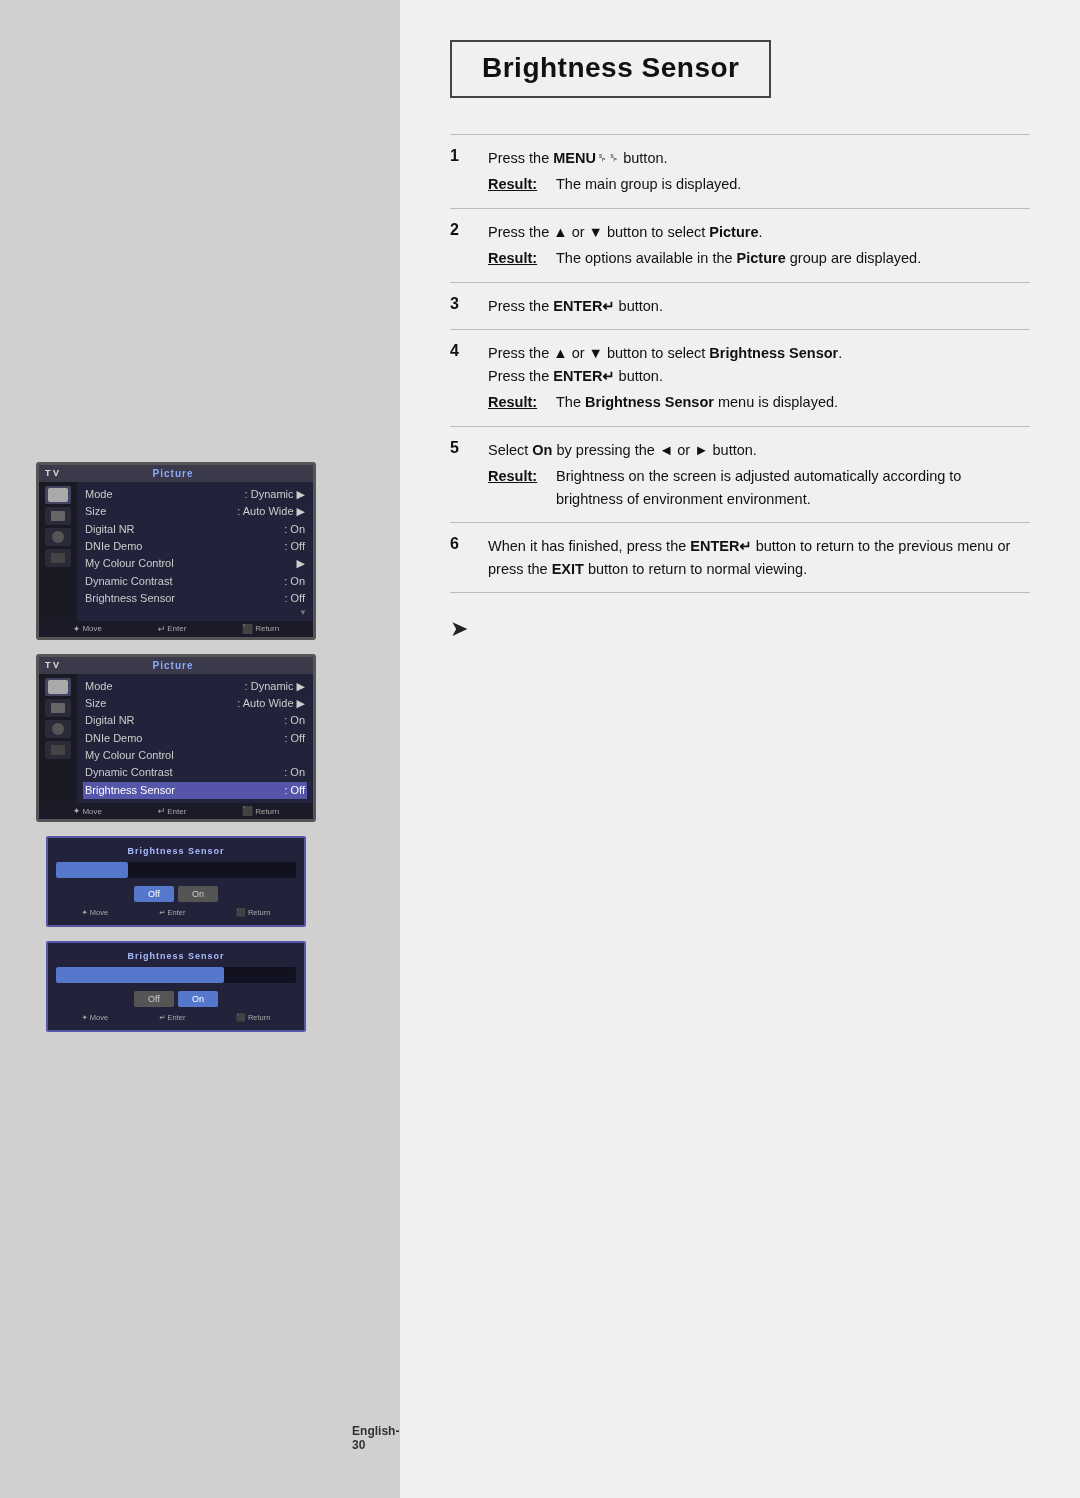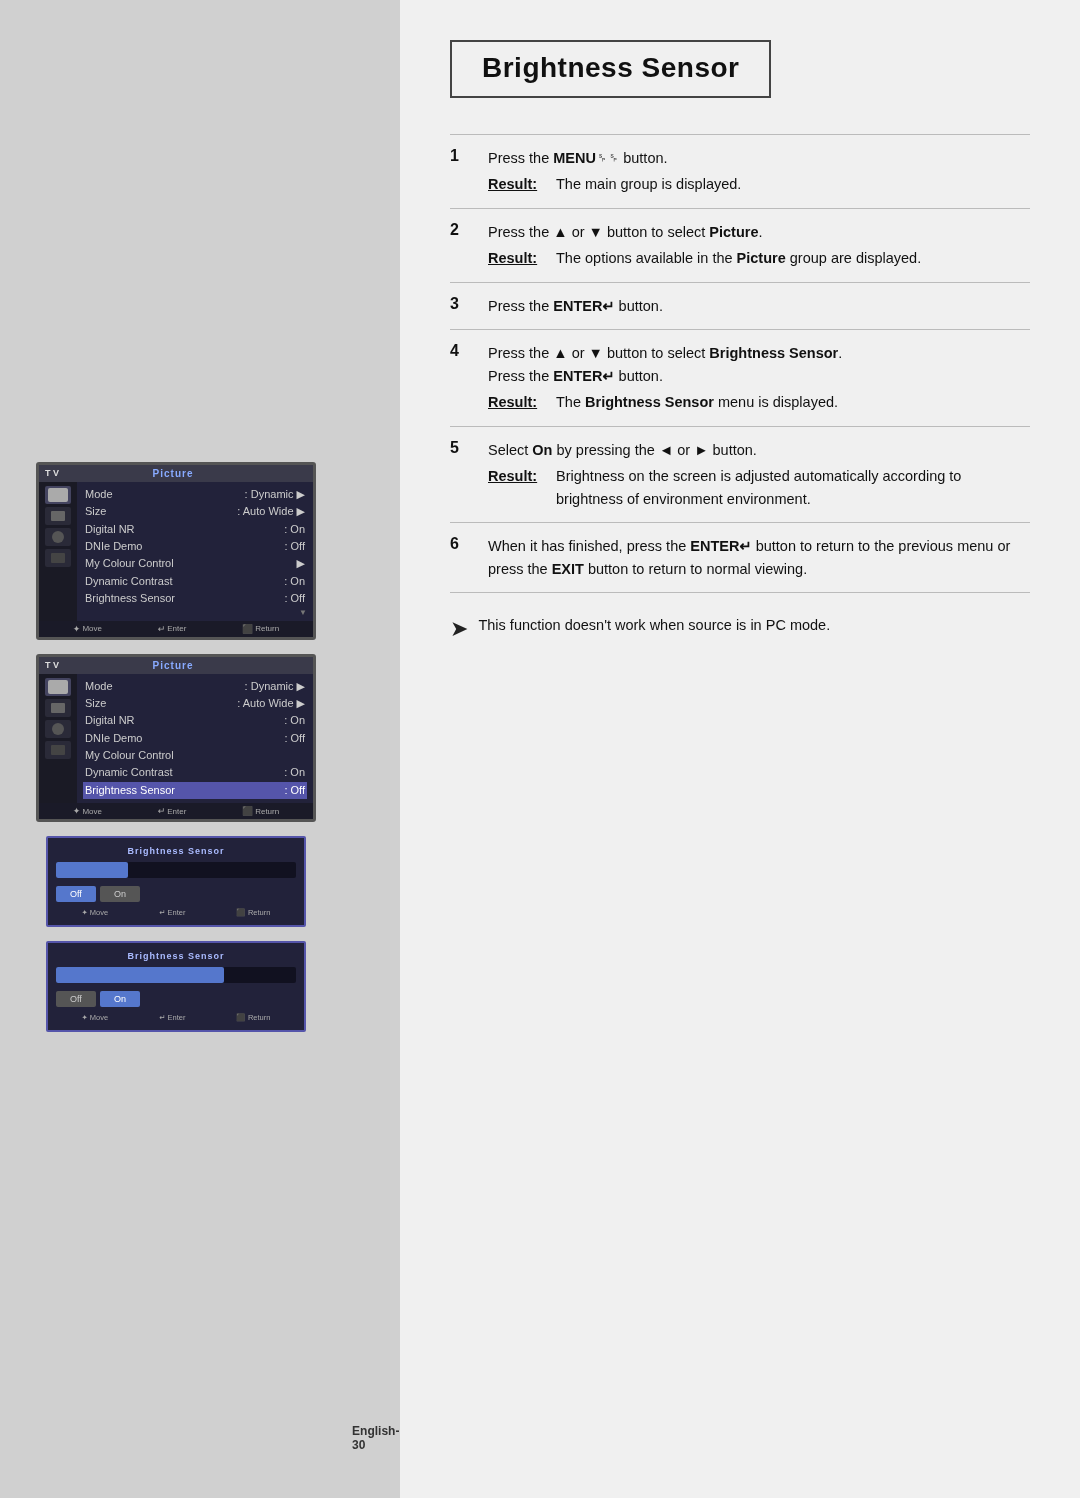--- a/index.html
+++ b/index.html
@@ -243,21 +243,21 @@
       position: relative;
     }
     .bs-bar-fill {
       position: absolute;
       left: 0; top: 0; bottom: 0;
       background: #5577cc;
       border-radius: 2px;
     }
     .bs-buttons {
       display: flex;
-      justify-content: flex-start;
+      justify-content: center;
       gap: 4px;
       margin-bottom: 6px;
     }
     .bs-btn {
       background: #555;
       color: #ccc;
       border: none;
       border-radius: 2px;
       font-size: 9px;
       padding: 3px 14px;
@@ -555,16 +555,15 @@
         <td class="step-content-cell">
           When it has finished, press the <strong>ENTER↵</strong> button to return to the previous menu or press the <strong>EXIT</strong> button to return to normal viewing.
         </td>
       </tr>
     </tbody>
       </table>
 
     
     <div class="note-box">
       <span class="note-arrow">➤</span>
-      <span class="note-text">This function doesn't work when source is in PC mode.</span>
     </div>
   </div>
 </div>
 
 </body></html>

